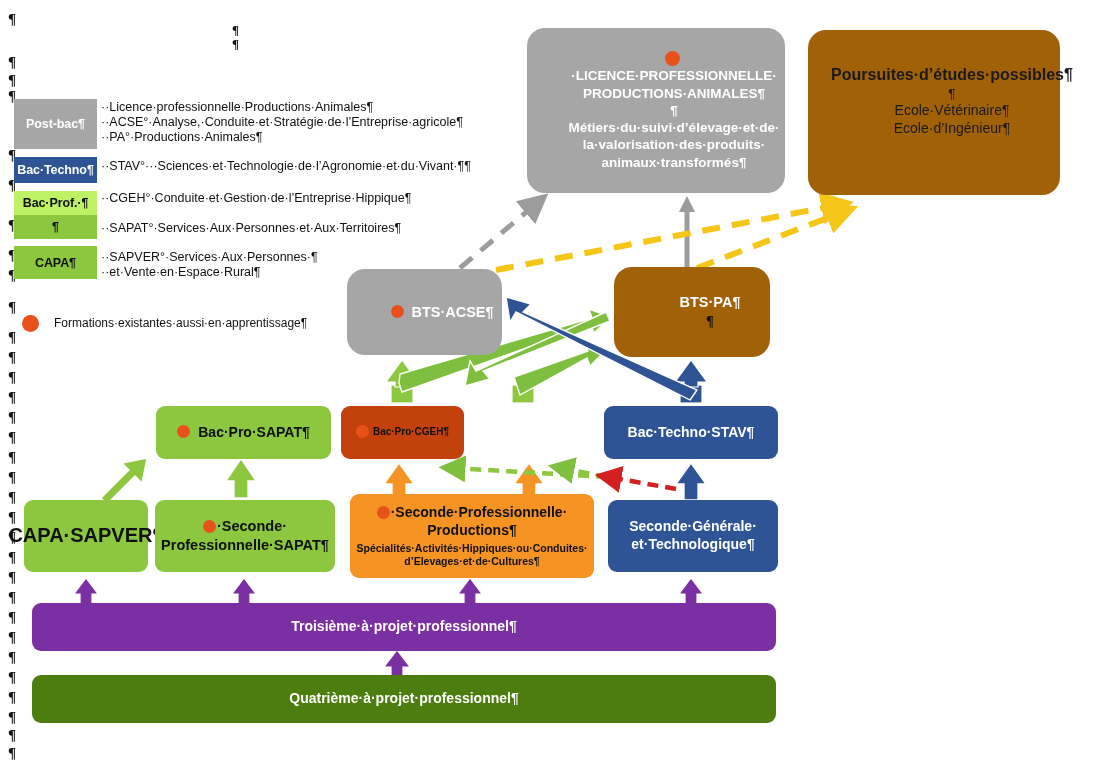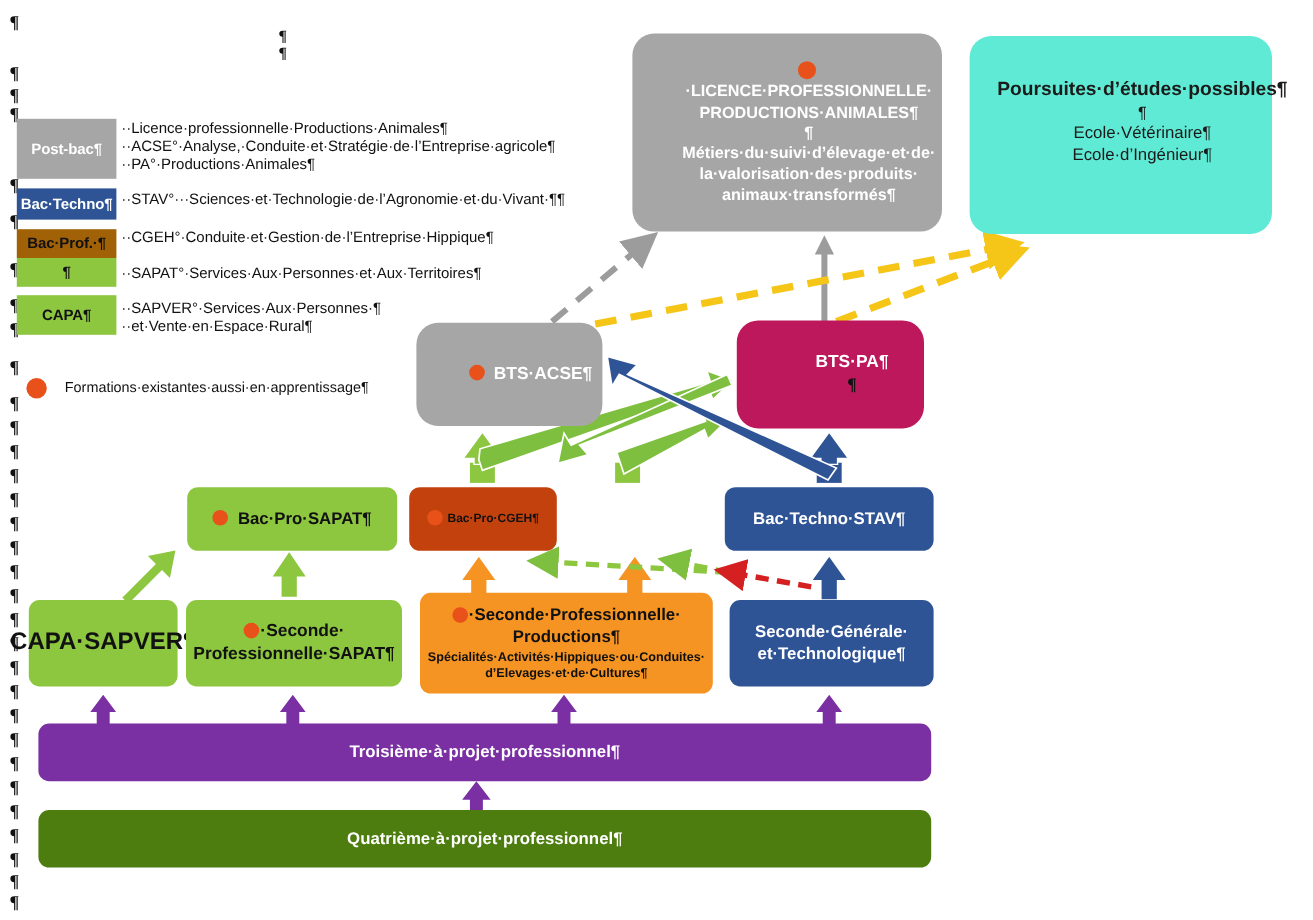--- a/index.html
+++ b/index.html
@@ -229,21 +229,21 @@
   </div>
   <div class="legend-text" style="left:101px;top:99px;">··Licence·professionnelle·Productions·Animales¶</div>
   <div class="legend-text" style="left:101px;top:114px;">··ACSE°·Analyse,·Conduite·et·Stratégie·de·l’Entreprise·agricole¶</div>
   <div class="legend-text" style="left:101px;top:129px;">··PA°·Productions·Animales¶</div>
 
   <div class="legend-box" style="left:14px;top:157px;width:83px;height:26px;background:#2E5496;color:#ffffff;">
     <span>Bac·Techno¶</span>
   </div>
   <div class="legend-text" style="left:101px;top:158px;">··STAV°···Sciences·et·Technologie·de·l’Agronomie·et·du·Vivant·¶¶</div>
 
-  <div class="legend-box" style="left:14px;top:191px;width:83px;height:24px;background:#a16207;color:#111111;">
+  <div class="legend-box" style="left:14px;top:191px;width:83px;height:24px;background:#bef264;color:#111111;">
     <span>Bac·Prof.·¶</span>
   </div>
   <div class="legend-text" style="left:101px;top:190px;">··CGEH°·Conduite·et·Gestion·de·l’Entreprise·Hippique¶</div>
 
   <div class="legend-box" style="left:14px;top:215px;width:83px;height:24px;background:#8DC63F;color:#111111;">
     <span>¶</span>
   </div>
   <div class="legend-text" style="left:101px;top:220px;">··SAPAT°·Services·Aux·Personnes·et·Aux·Territoires¶</div>
 
   <div class="legend-box" style="left:14px;top:246px;width:83px;height:33px;background:#8DC63F;color:#111111;">
@@ -259,36 +259,36 @@
     <div class="inner">
       <span><span class="dot big"></span><span>·LICENCE·PROFESSIONNELLE·</span></span><br>
       <span>PRODUCTIONS·ANIMALES¶</span><br>
       <span>¶</span><br>
       <span>Métiers·du·suivi·d’élevage·et·de·</span><br>
       <span>la·valorisation·des·produits·</span><br>
       <span>animaux·transformés¶</span>
     </div>
   </div>
 
-  <div class="node rounded-lg" style="left:808px;top:30px;width:252px;height:165px;background:#5eead4;color:#1a1a1a;font-size:13.5px;">
+  <div class="node rounded-lg" style="left:808px;top:30px;width:252px;height:165px;background:#a16207;color:#1a1a1a;font-size:13.5px;">
     <div class="inner" style="margin-top:-22px;">
       <span style="font-size:16px;font-weight:bold;">Poursuites·d’études·possibles¶</span><br>
       <span style="font-weight:normal;">¶</span><br>
       <span style="font-weight:normal;font-size:14px;">Ecole·Vétérinaire¶</span><br>
       <span style="font-weight:normal;font-size:14px;">Ecole·d’Ingénieur¶</span>
     </div>
   </div>
 
   <div class="node rounded-lg" style="left:347px;top:269px;width:155px;height:86px;background:#A6A6A6;color:#ffffff;font-size:14.5px;">
     <div class="inner">
       <span class="dot" style="margin-right:7px;"></span><span>BTS·ACSE¶</span>
     </div>
   </div>
 
-  <div class="node rounded-lg" style="left:614px;top:267px;width:156px;height:90px;background:#be185d;color:#ffffff;font-size:14.5px;">
+  <div class="node rounded-lg" style="left:614px;top:267px;width:156px;height:90px;background:#a16207;color:#ffffff;font-size:14.5px;">
     <div class="inner">
       <span>BTS·PA¶</span><br>
       <span style="color:#111;font-family:'Liberation Serif',serif;">¶</span>
     </div>
   </div>
 
   <div class="node" style="left:156px;top:406px;width:175px;height:53px;background:#8DC63F;color:#111111;font-size:14px;">
     <div class="inner">
       <span class="dot" style="margin-right:8px;"></span><span>Bac·Pro·SAPAT¶</span>
     </div>

